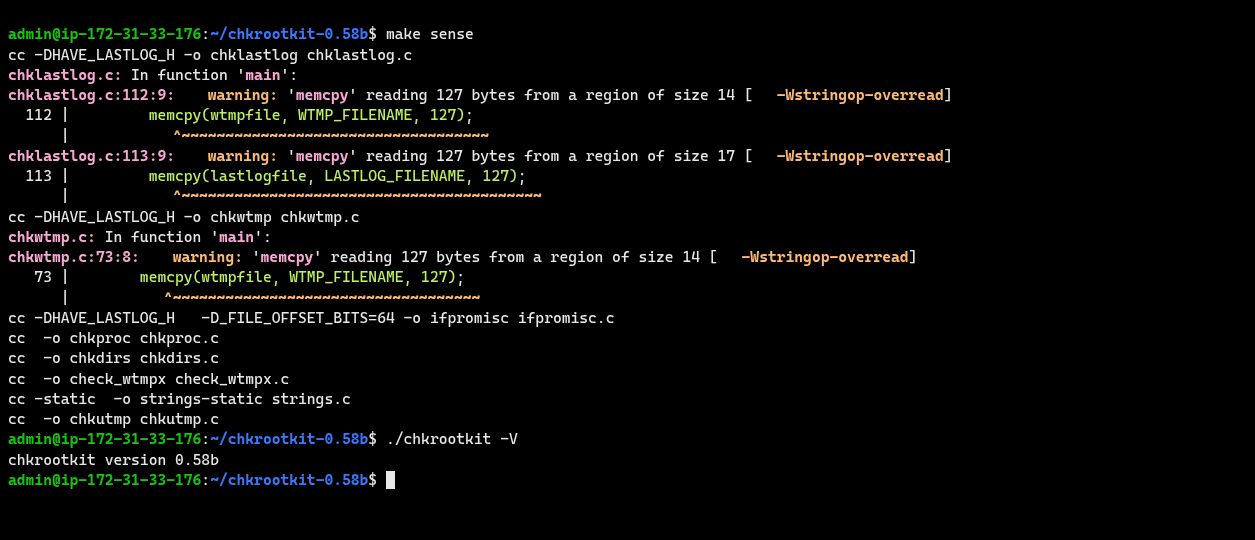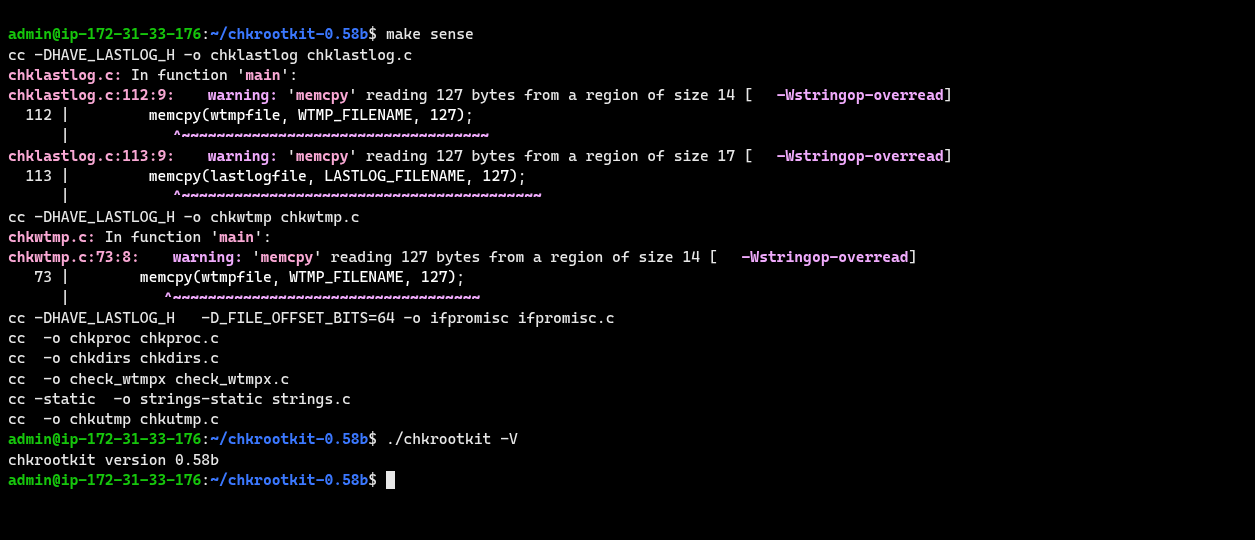--- a/index.html
+++ b/index.html
@@ -11,22 +11,22 @@
     font-size: 15px;
     line-height: 1.35;
     white-space: pre;
     width: 1255px;
     box-sizing: border-box;
   }
   .green  { color: #16c60c; }
   .blue   { color: #3b78ff; }
   .white  { color: #e8e8e8; }
   .bold   { font-weight: bold; }
-  .pink   { color: #ffffff; }
-  .bmag   { color: #f0abfc; font-weight: bold; padding-left: 24px; }
+  .pink   { color: #bef264; }
+  .bmag   { color: #fdba74; font-weight: bold; padding-left: 24px; }
   .bwhite { color: #f9a8d4; font-weight: bold; }
   .line   { display: block; }
   .cursor {
     display: inline-block;
     width: 9px;
     height: 18px;
     background: #e8e8e8;
     vertical-align: text-bottom;
   }
 </style>

